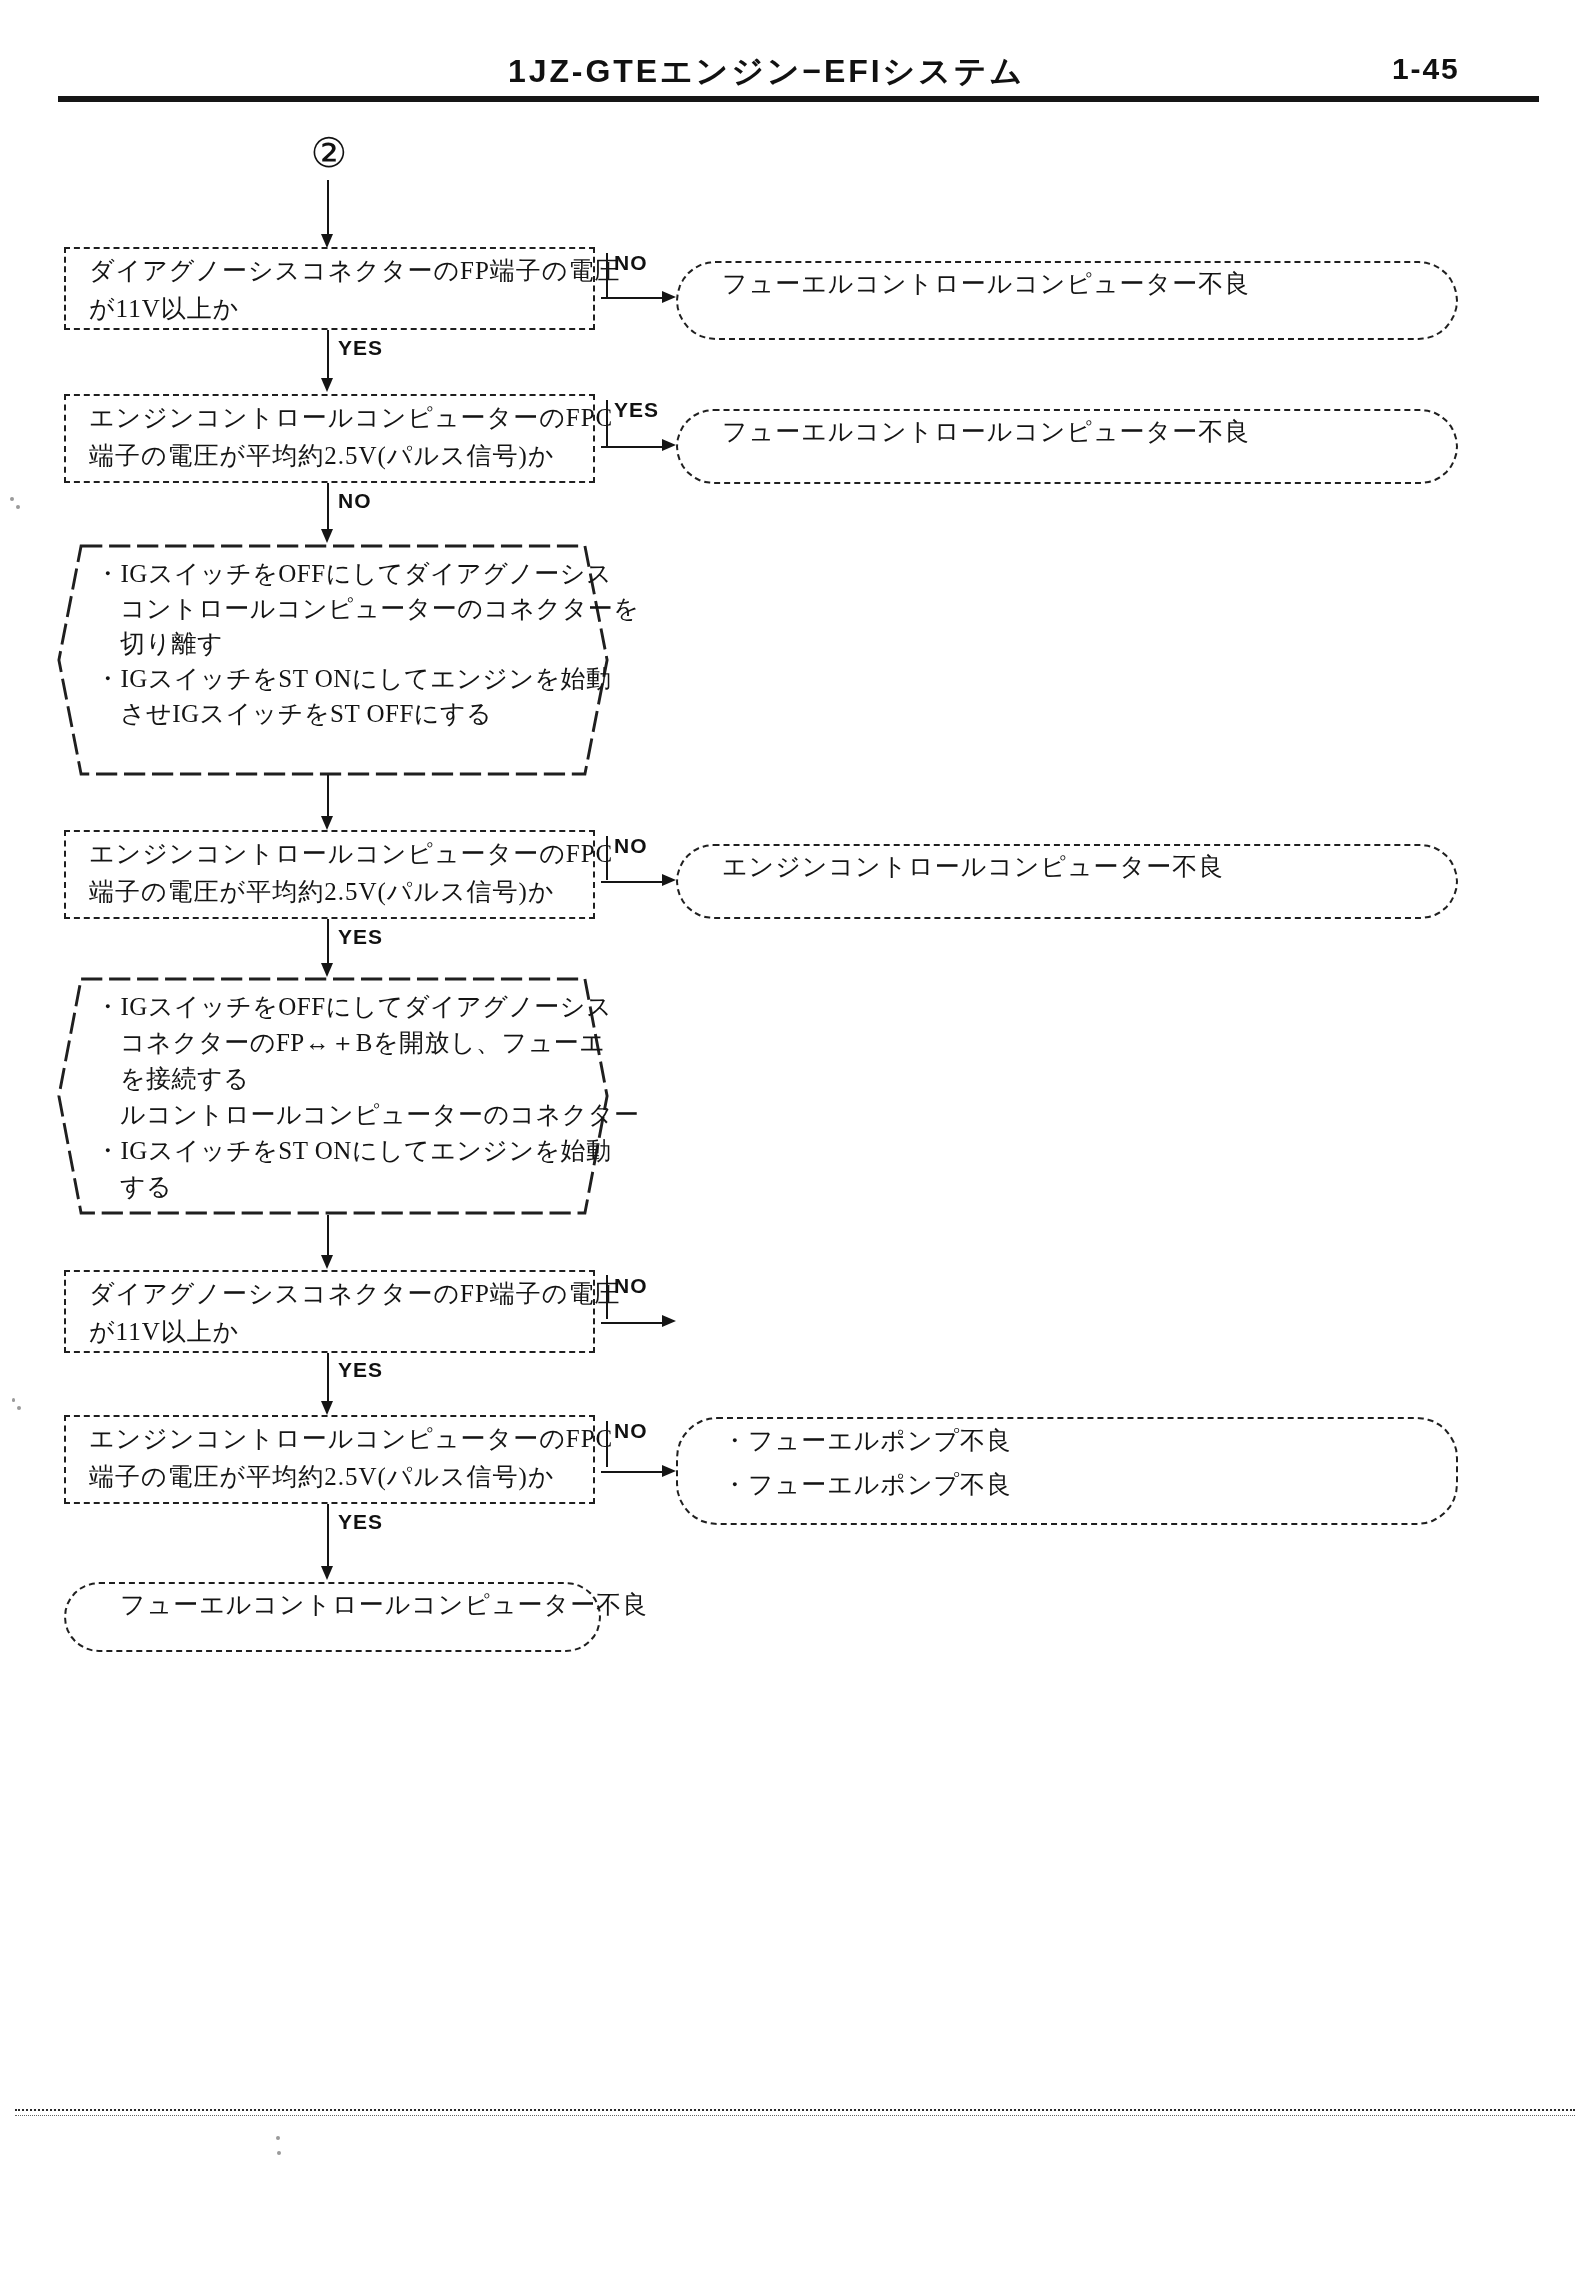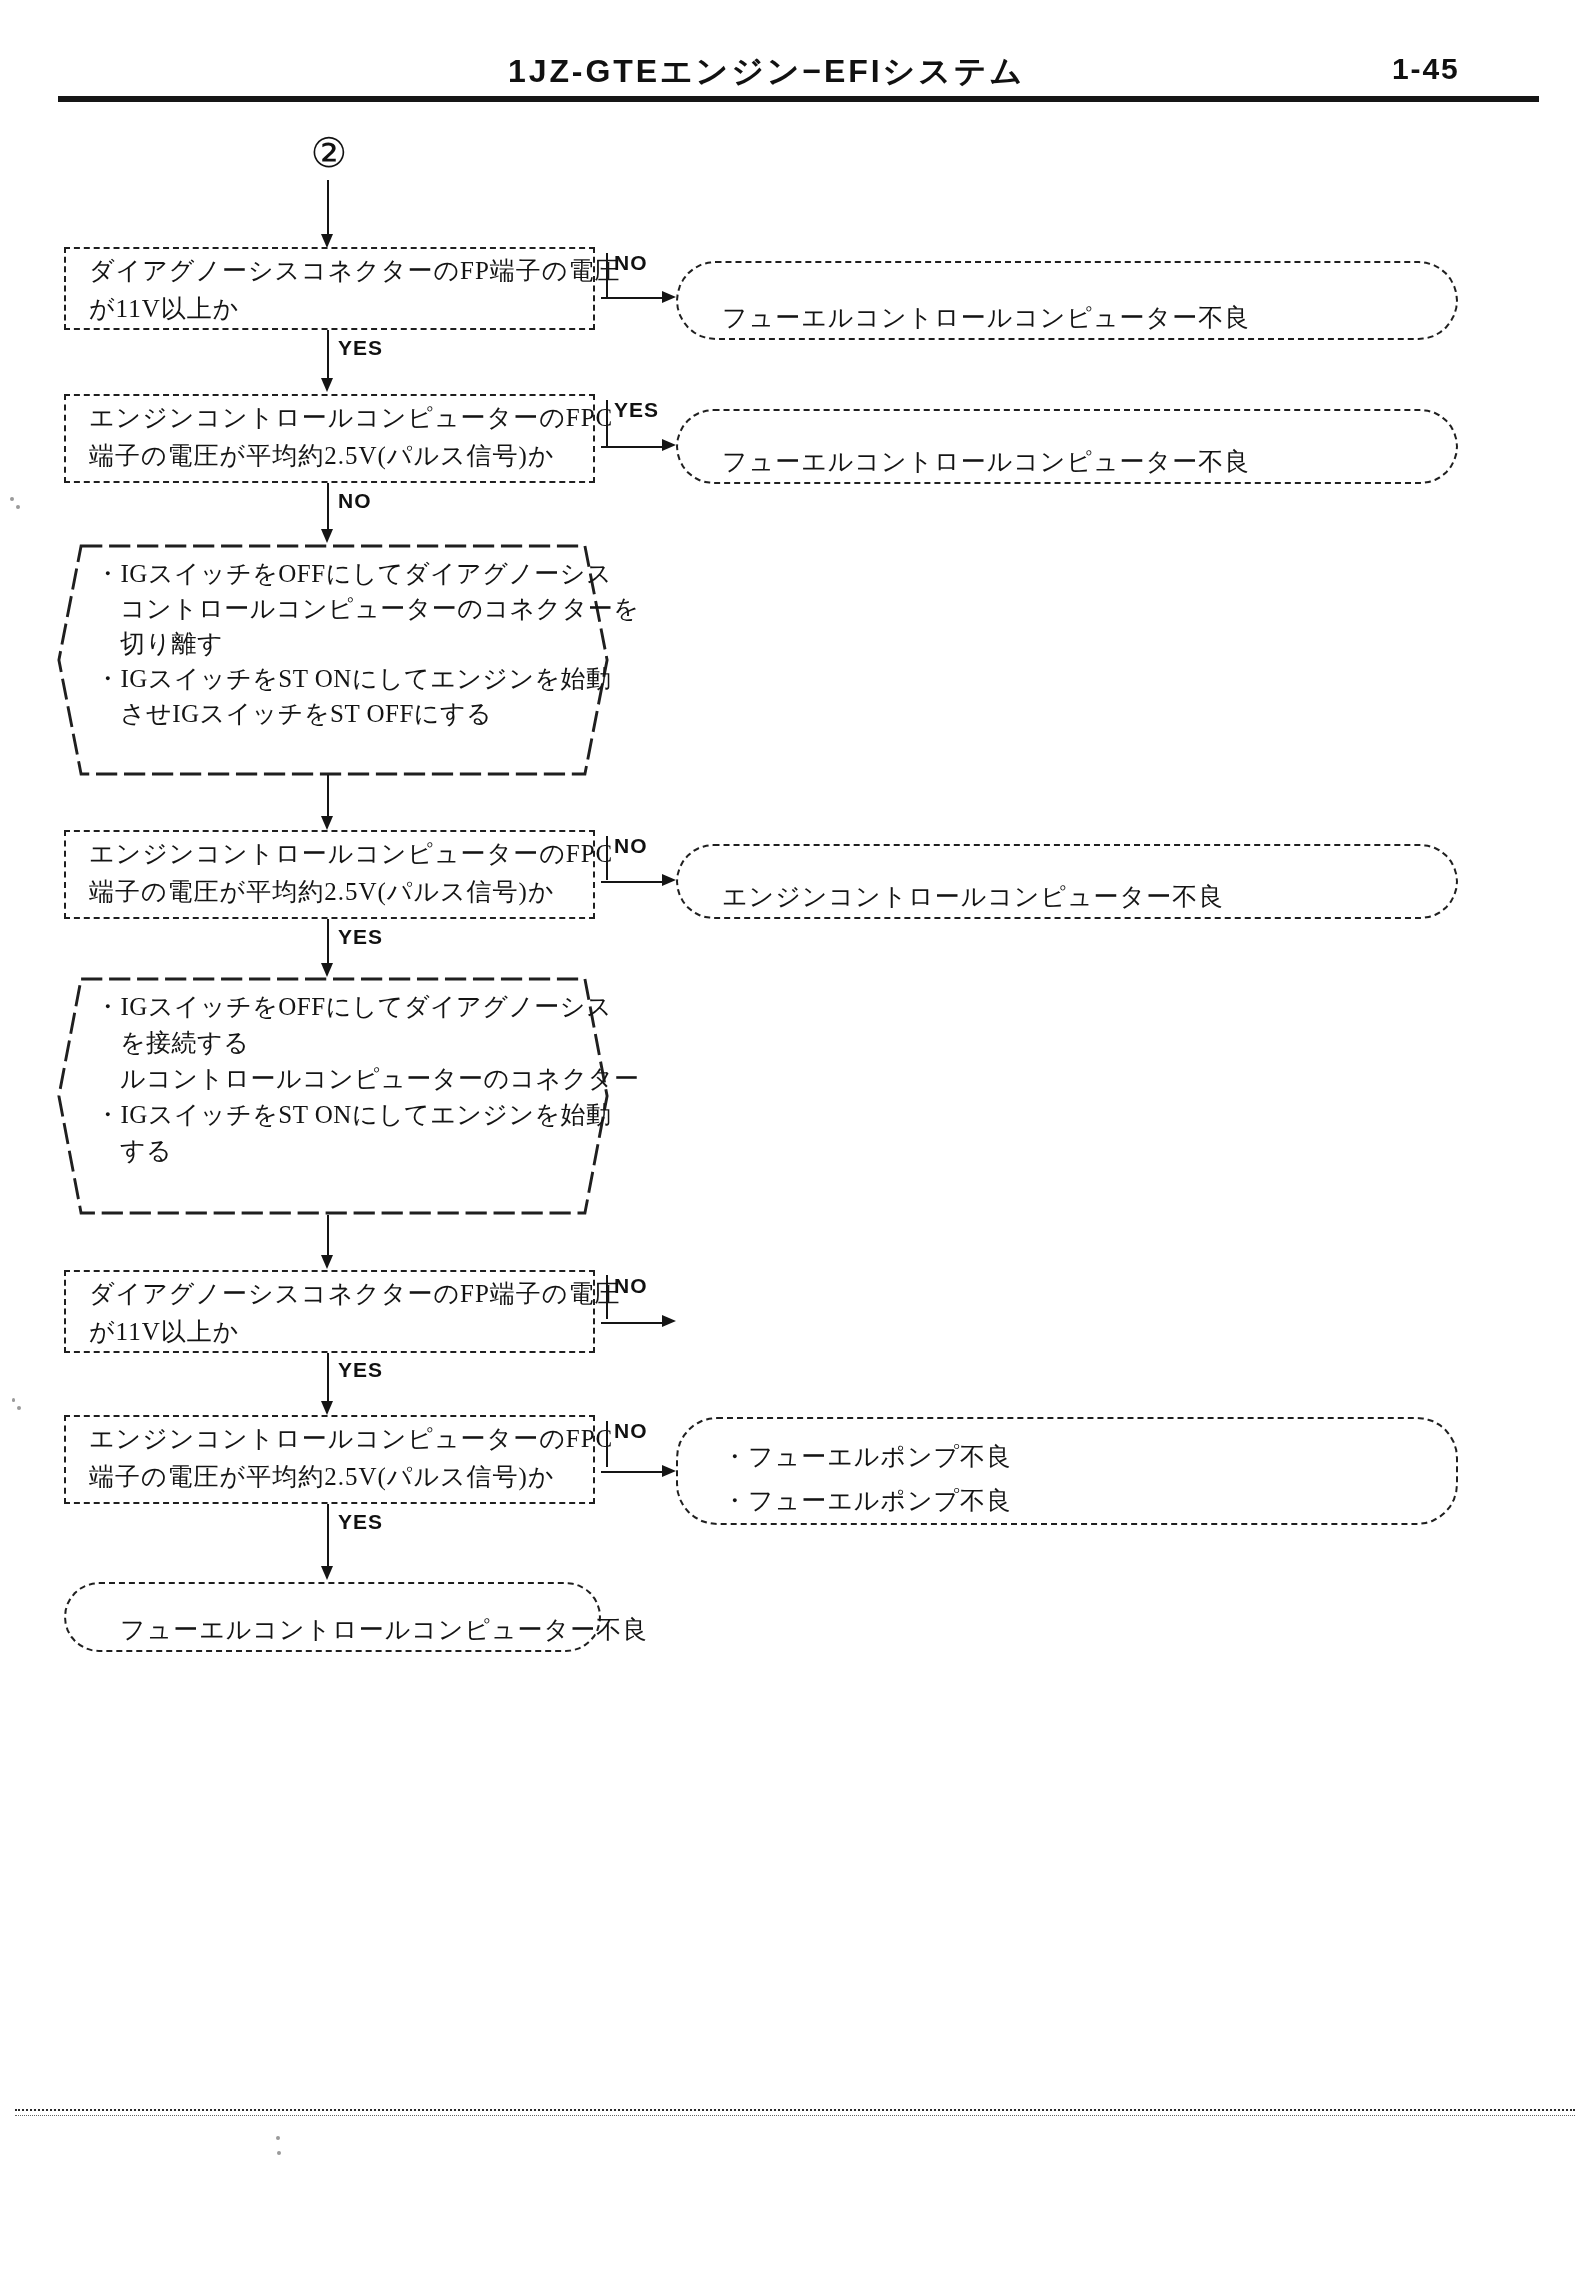--- a/index.html
+++ b/index.html
@@ -15,21 +15,21 @@
   .rule{position:absolute;left:58px;top:96px;width:1481px;height:5.8px;background:#161616;}
   
   .entry{position:absolute;left:307px;top:131px;width:44px;height:44px;font-size:41px;line-height:44px;
     text-align:center;color:#111;}
   
   .dbox{position:absolute;border:2.9px dashed #1f1f1f;background:#fff;box-sizing:border-box;
     font-size:25px;line-height:38px;letter-spacing:1px;padding:2.9px 7.7px 0 23px;}
   .bline{white-space:nowrap;}
   
   .result{position:absolute;border:2.9px dashed #1f1f1f;border-radius:41px;background:#fff;box-sizing:border-box;
-    font-size:25px;letter-spacing:1px;display:flex;flex-direction:column;justify-content:flex-end;
+    font-size:25px;letter-spacing:1px;display:flex;flex-direction:column;justify-content:flex-start;
     padding-left:44px;line-height:41px;}
   .result div{white-space:nowrap;}
   
   .hexwrap{position:absolute;}
   .hexwrap svg{position:absolute;left:0;top:0;width:100%;height:100%;}
   .hexwrap polygon{fill:#fff;stroke:#1f1f1f;stroke-width:3;stroke-dasharray:22 7;}
   .hextext{position:absolute;left:39px;top:11.6px;font-size:25px;letter-spacing:0.5px;}
   .hextext div{white-space:nowrap;}
   .ind{padding-left:25px;}
   
@@ -119,20 +119,21 @@
   <div class="lbl" style="left:338px;top:925px;">YES</div>
   <div class="vline" style="left:327px;top:919px;height:44px;"></div>
   <div class="arr-d" style="left:321px;top:963px;"></div>
 
   <div class="hexwrap" style="left:56px;top:977px;width:554px;height:238px;">
     <svg viewBox="0 0 574 246" preserveAspectRatio="none">
       <polygon points="26,2 548,2 571,123 548,244 26,244 3,123"></polygon>
     </svg>
     <div class="hextext" style="line-height:36px;">
       <div>・IGスイッチをOFFにしてダイアグノーシス</div>
+      <div class="ind">コネクターのFP↔＋Bを開放し、フューエ</div>
       <div class="ind">を接続する</div>
       <div class="ind">ルコントロールコンピューターのコネクター</div>
       <div>・IGスイッチをST ONにしてエンジンを始動</div>
       <div class="ind">する</div>
     </div>
   </div>
   <div class="vline" style="left:327px;top:1215px;height:42px;"></div>
   <div class="arr-d" style="left:321px;top:1255px;"></div>
 
   <div class="dbox" style="left:64px;top:1270px;width:531px;height:83px;">

